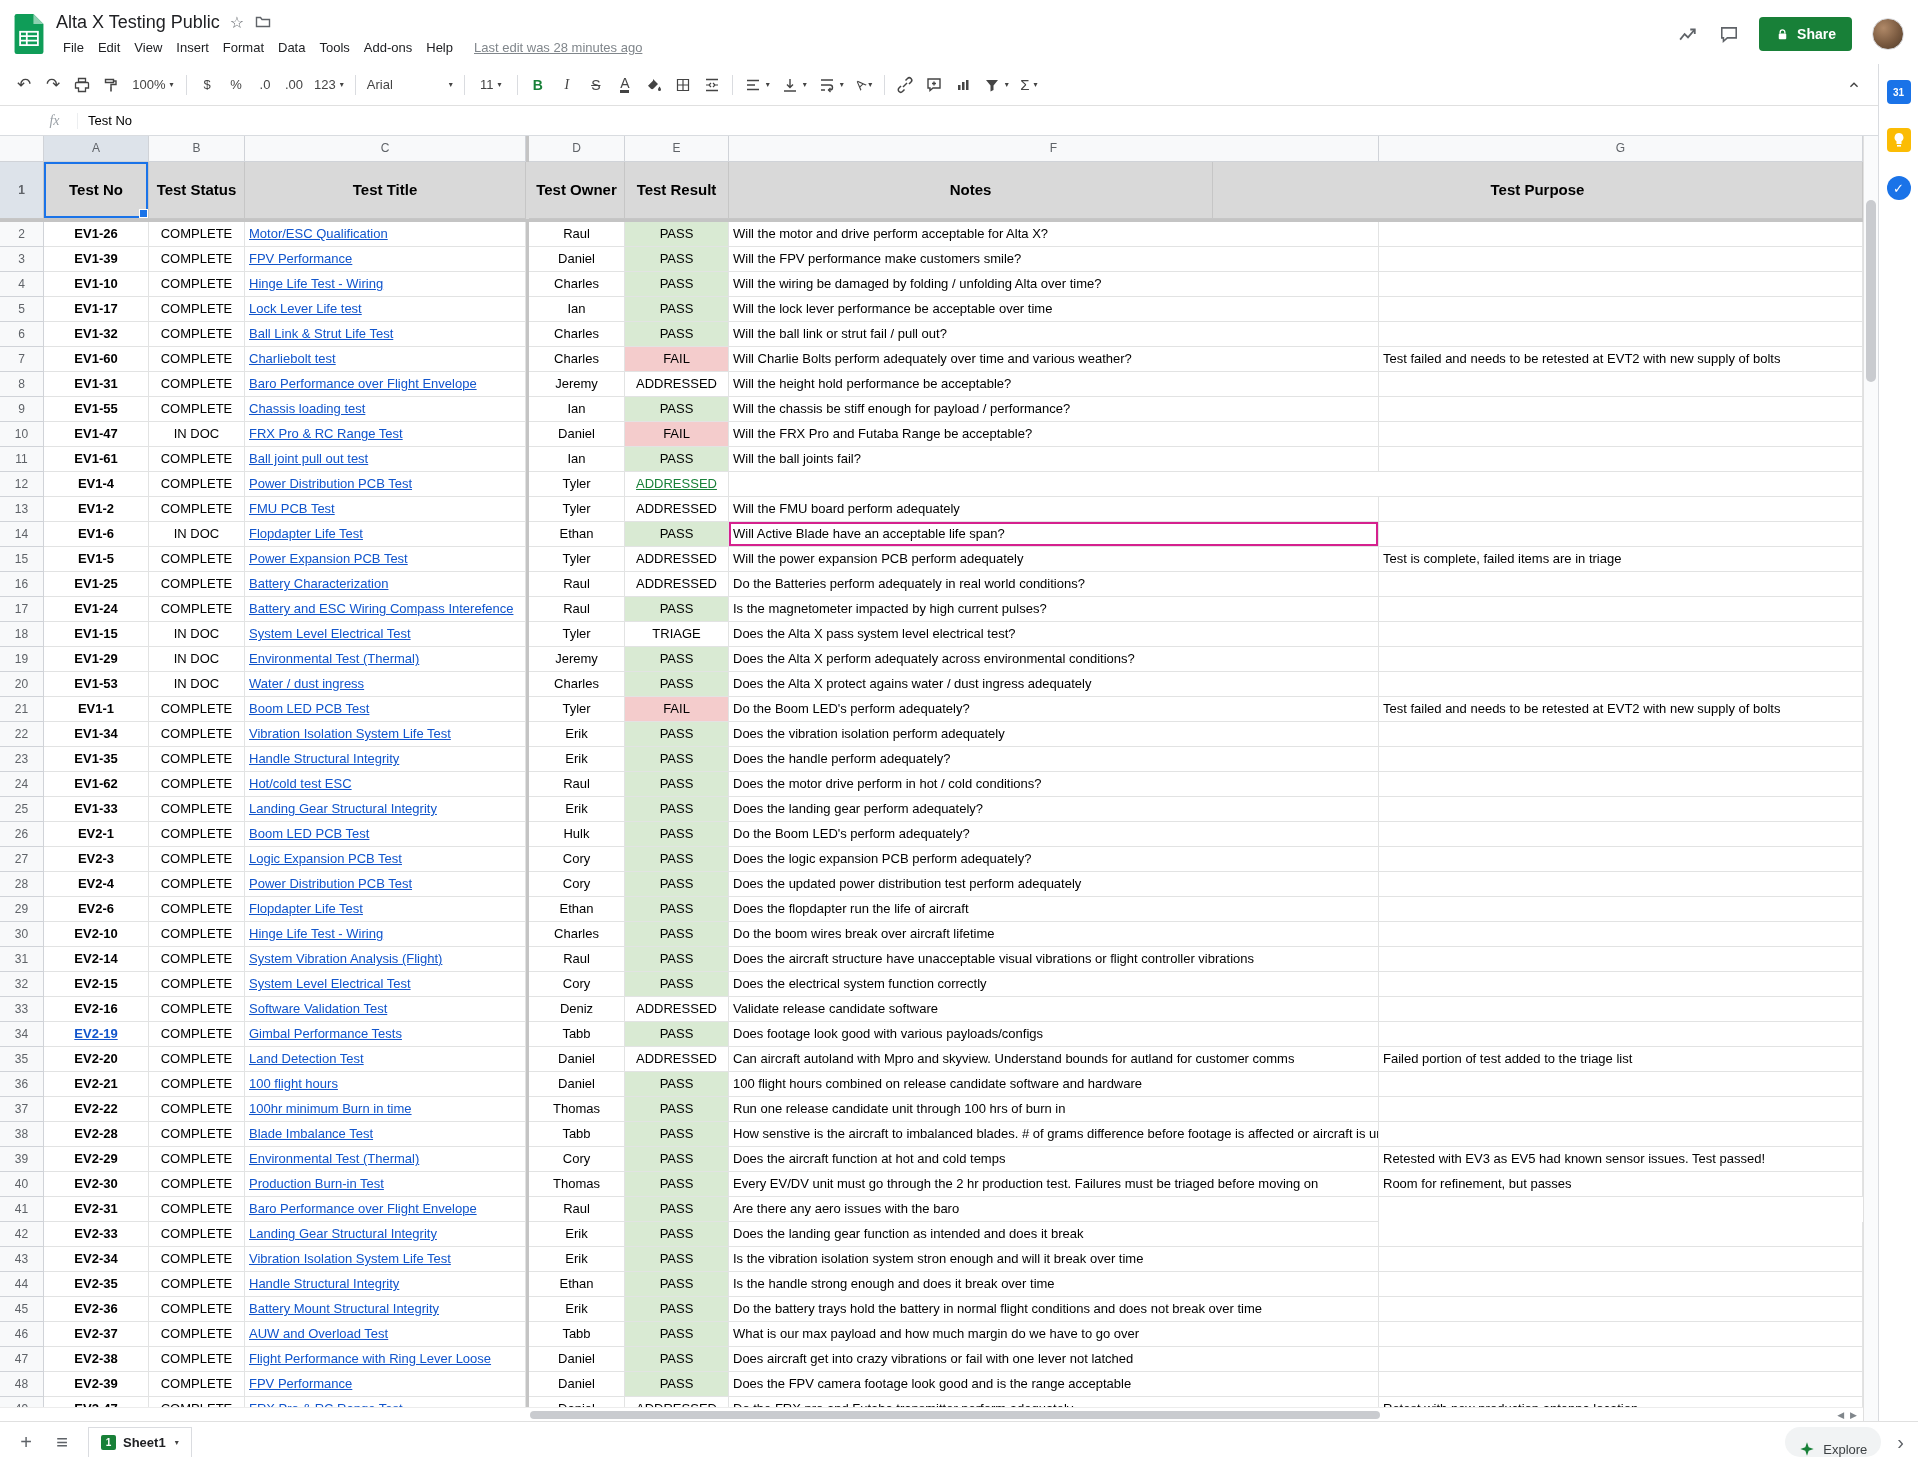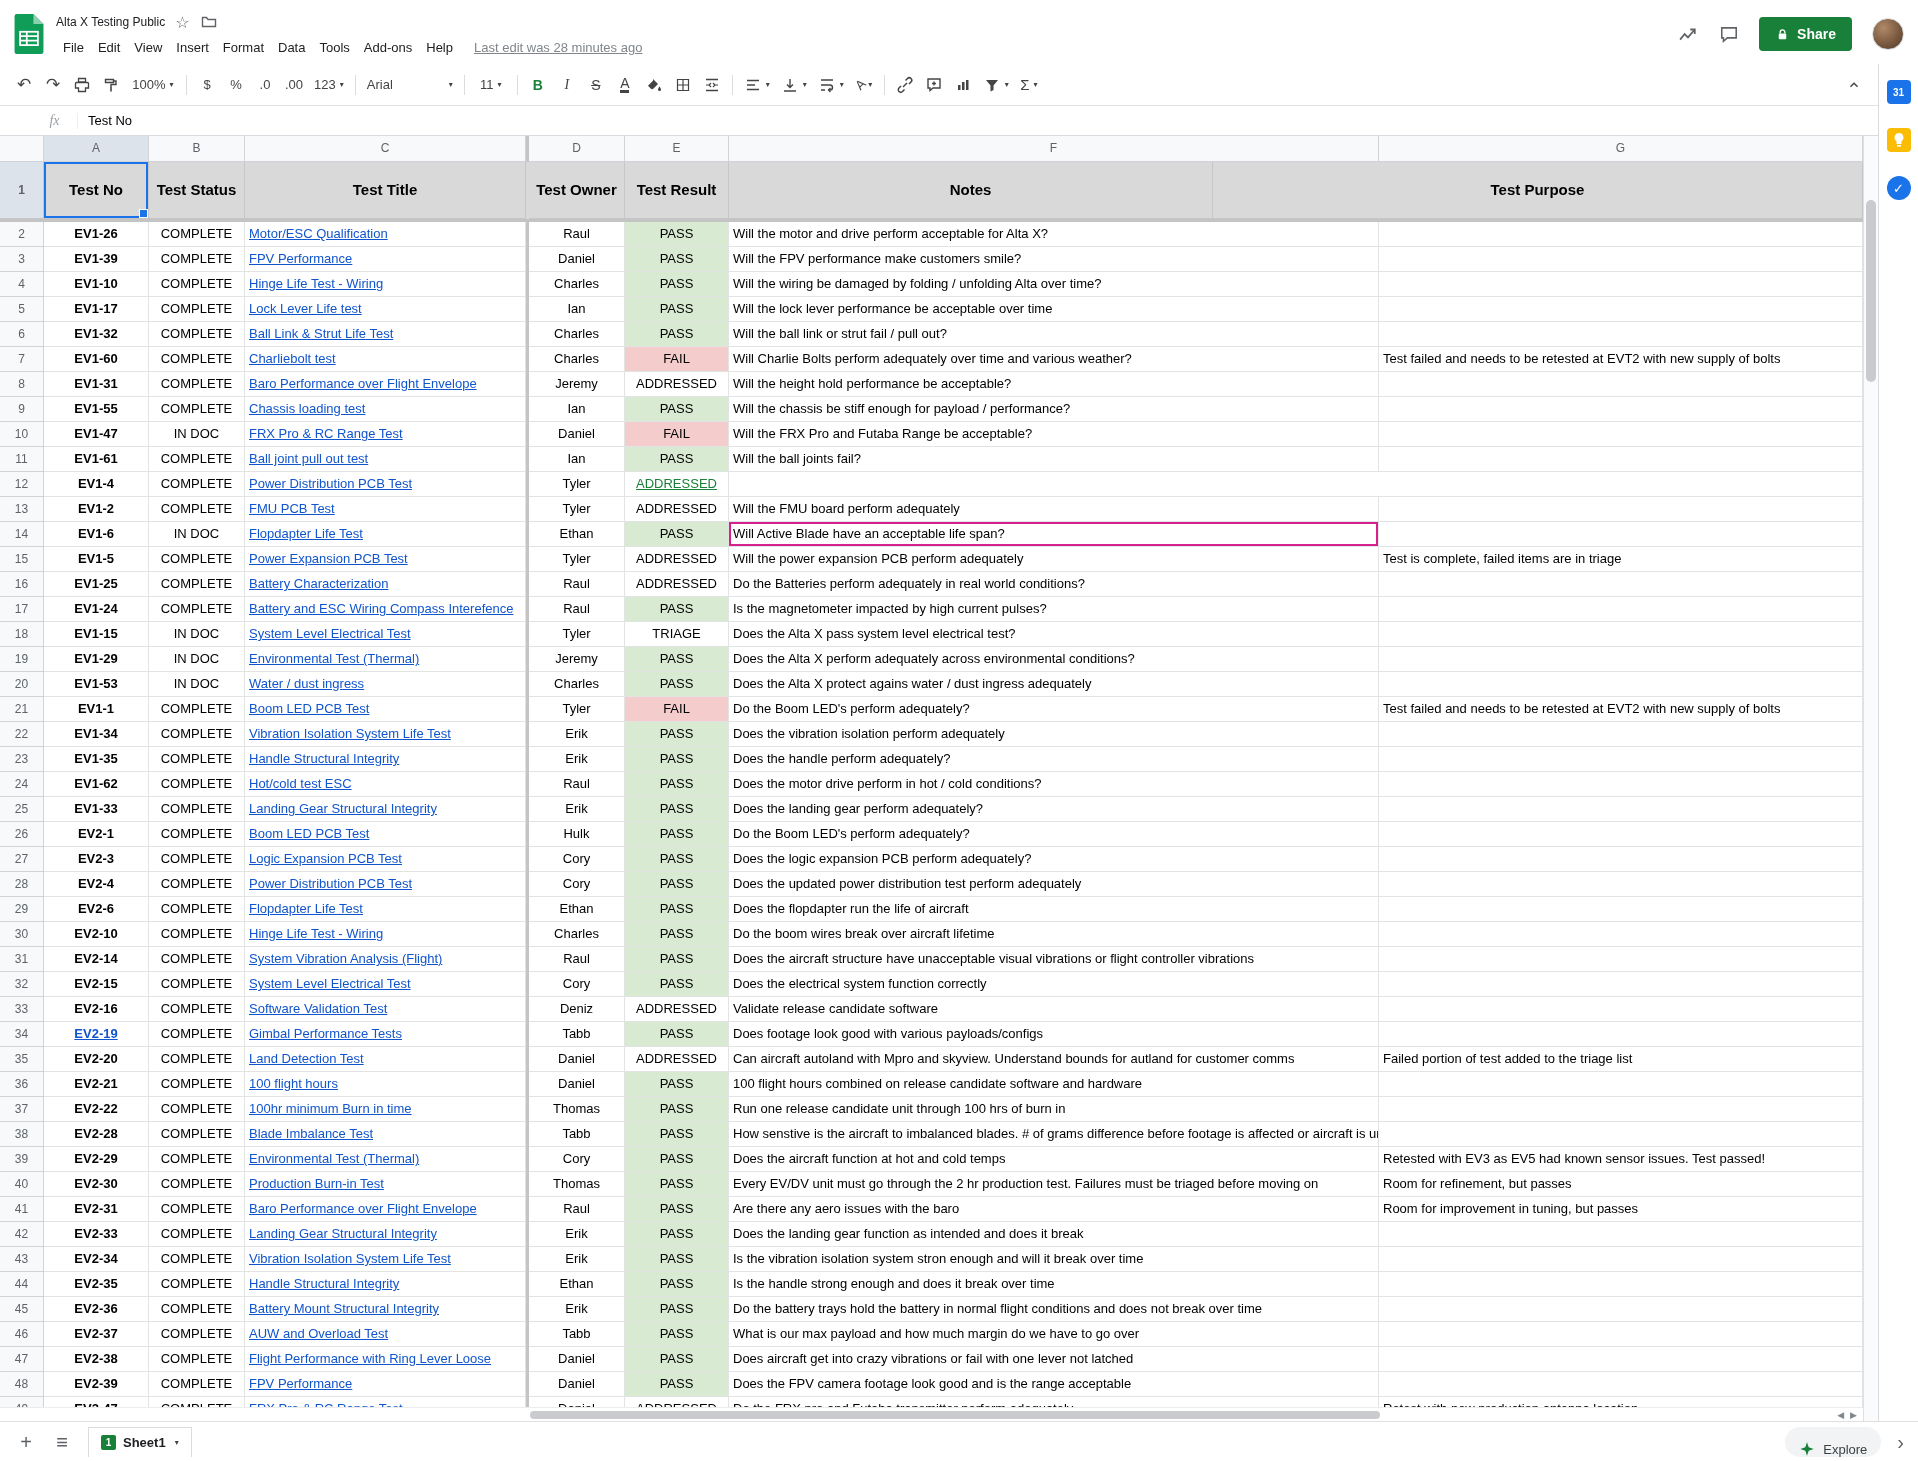--- a/index.html
+++ b/index.html
@@ -5,21 +5,21 @@
   * { box-sizing: border-box; margin: 0; padding: 0; }
   html, body { width: 1918px; height: 1461px; overflow: hidden; background: #fff;
     font-family: "Liberation Sans", sans-serif; }
   .app { width: 1918px; height: 1461px; display: flex; flex-direction: column; background: #fff; }
 
   
   .topbar { height: 64px; flex: none; display: flex; align-items: center; padding: 4px 14px 0 14px; }
   .sheets-logo { width: 30px; height: 40px; flex: none; margin-right: 12px; cursor: pointer; }
   .title-block { display: flex; flex-direction: column; justify-content: center; min-width: 0; }
   .title-row { display: flex; align-items: center; gap: 10px; height: 26px; }
-  .doc-title { font-size: 12px; color: #202124; white-space: nowrap; cursor: text; }
+  .doc-title { font-size: 18px; color: #202124; white-space: nowrap; cursor: text; }
   .star { color: #5f6368; font-size: 16px; cursor: pointer; }
   .folder-ic { display: inline-flex; cursor: pointer; }
   .menu-row { display: flex; align-items: center; height: 24px; }
   .menu-item { font-size: 13px; color: #202124; padding: 2px 7px; border-radius: 3px; cursor: pointer; }
   .last-edit { font-size: 13px; color: #80868b; text-decoration: underline; margin-left: 14px; cursor: pointer; white-space: nowrap; }
   .topbar-right { margin-left: auto; display: flex; align-items: center; gap: 20px; }
   .top-icon { display: inline-flex; cursor: pointer; }
   .share-btn { display: inline-flex; align-items: center; gap: 7px; background: var(--share-green, #188038);
     color: #fff; border: none; border-radius: 4px; height: 34px; padding: 0 16px; font-size: 14px;
     font-weight: bold; font-family: inherit; cursor: pointer; }
@@ -785,21 +785,20 @@
               </div>
               <div class="row">
                 <div class="cell rh c-rn">41</div>
                 <div class="cell c-a center colA">EV2-31</div>
                 <div class="cell c-b center">COMPLETE</div>
                 <div class="cell c-c link">Baro Performance over Flight Envelope</div>
                 <div class="cell c-div"></div>
                 <div class="cell c-d center">Raul</div>
                 <div class="cell c-e center res-pass">PASS</div>
                 <div class="cell c-f">Are there any aero issues with the baro</div>
-                <div class="cell c-g">Room for improvement in tuning, but passes</div>
               </div>
               <div class="row">
                 <div class="cell rh c-rn">42</div>
                 <div class="cell c-a center colA">EV2-33</div>
                 <div class="cell c-b center">COMPLETE</div>
                 <div class="cell c-c link">Landing Gear Structural Integrity</div>
                 <div class="cell c-div"></div>
                 <div class="cell c-d center">Erik</div>
                 <div class="cell c-e center res-pass">PASS</div>
                 <div class="cell c-f">Does the landing gear function as intended and does it break</div>

